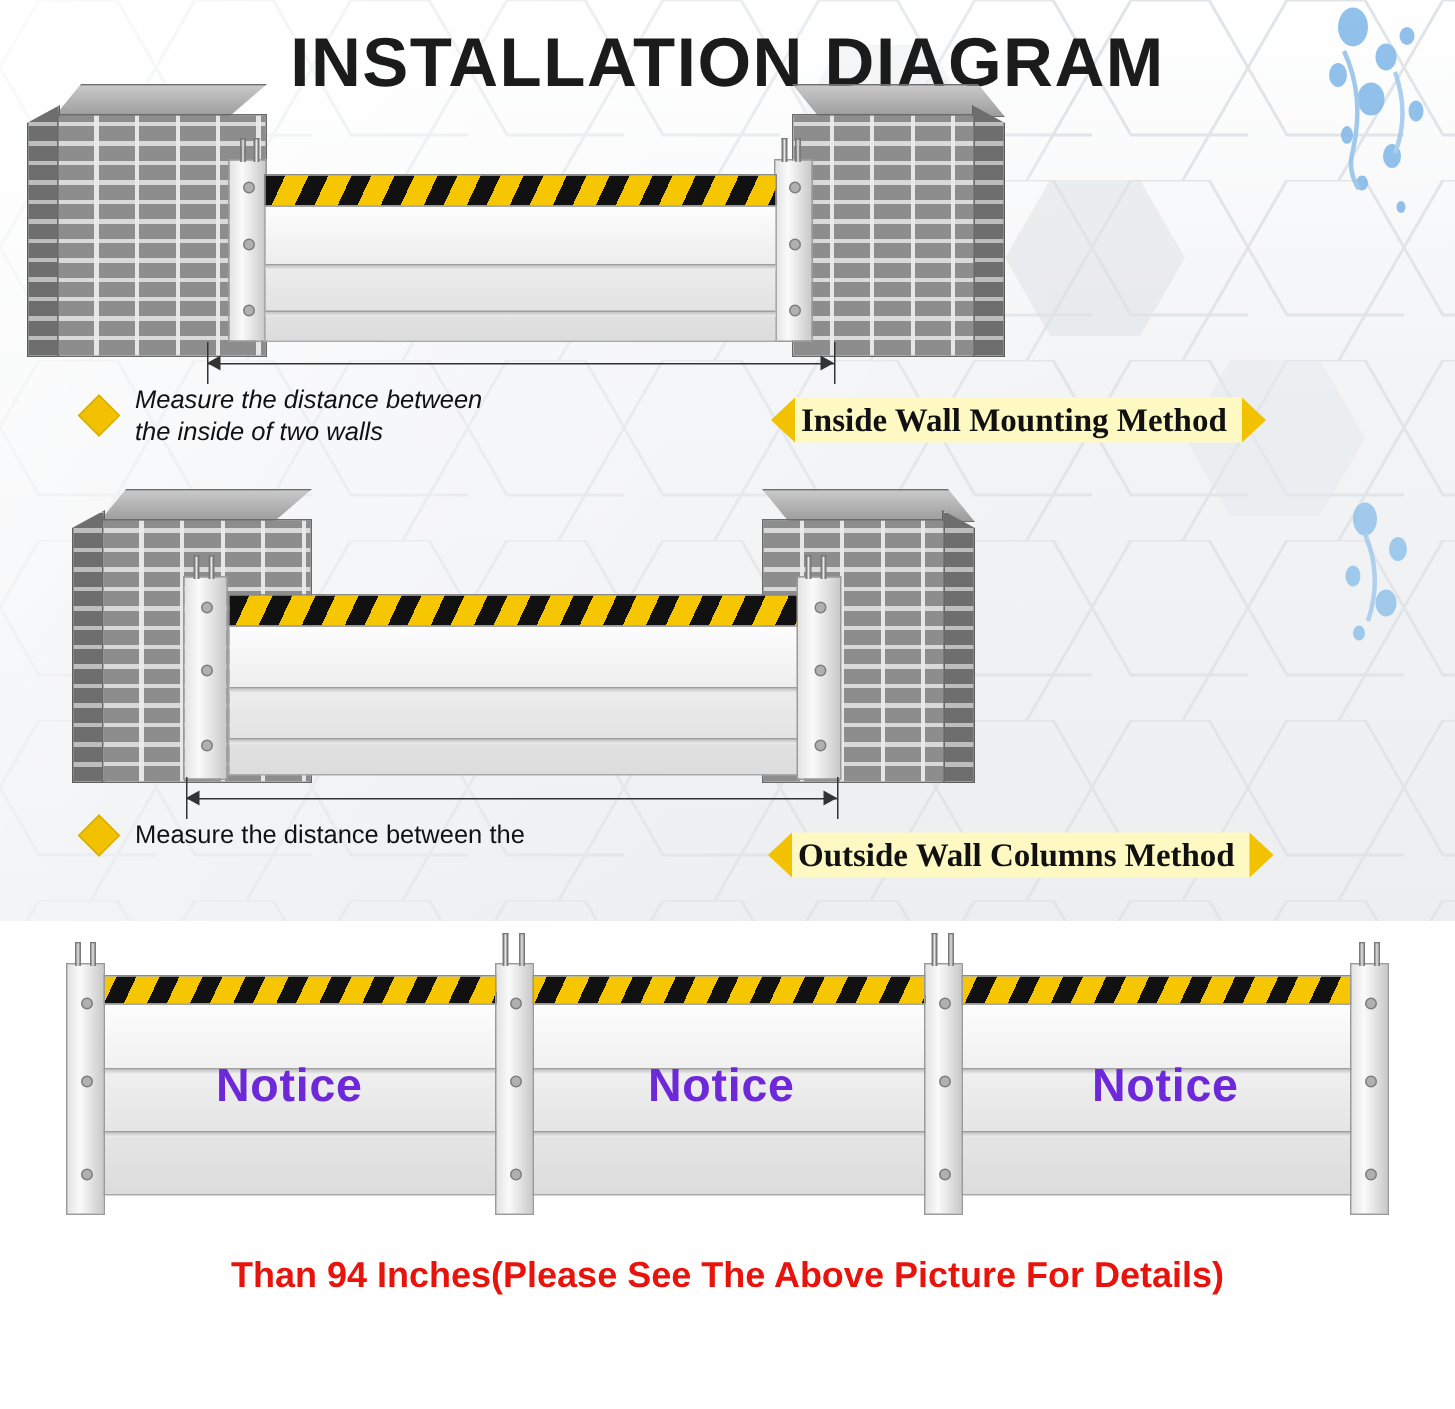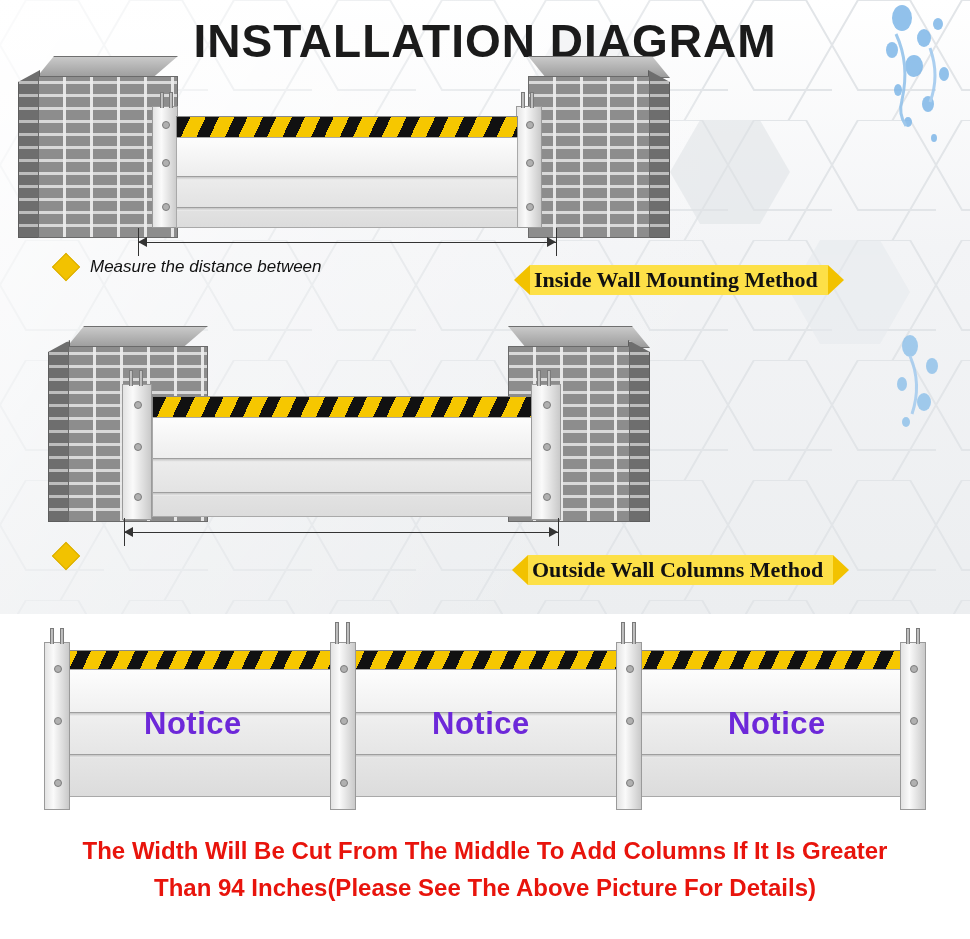--- a/index.html
+++ b/index.html
@@ -131,21 +131,21 @@
   .banner{
     position:absolute;height:30px;display:flex;align-items:center;
   }
   .banner .tri-left{
     width:0;height:0;
     border-top:15px solid transparent;
     border-bottom:15px solid transparent;
     border-right:16px solid #f2c200;
   }
   .banner .bar{
-    height:30px;background:#fde047;display:flex;align-items:center;
+    height:30px;background:#fef9c3;display:flex;align-items:center;
     padding:0 10px 0 4px;
   }
   .banner .bar span{
     font-size:22px;font-weight:bold;color:#111;white-space:nowrap;
     font-family:"Liberation Serif", serif;
   }
   .banner .tri-right{
     width:0;height:0;
     border-top:15px solid transparent;
     border-bottom:15px solid transparent;
@@ -280,20 +280,21 @@
     <div class="dimtick" style="left:556px;top:228px;height:28px;"></div>
     <div class="dimline" style="left:138px;top:242px;width:418px;"></div>
     <div class="arrowL" style="left:138px;top:237px;"></div>
     <div class="arrowR" style="left:547px;top:237px;"></div>
   </div>
 
   <div class="callout" style="left:56px;top:256px;width:400px;font-style:italic;">
     <div class="diamond"></div>
     <div class="callout-text">
       <div>Measure the distance between</div>
+      <div>the inside of two walls</div>
     </div>
   </div>
 
   <div class="banner" style="left:514px;top:265px;">
     <div class="tri-left"></div>
     <div class="bar">
         <span>Inside Wall  Mounting Method</span>
       </div>
     <div class="tri-right"></div>
   </div>
@@ -349,20 +350,21 @@
     <div class="dimtick" style="left:124px;top:518px;height:28px;"></div>
     <div class="dimtick" style="left:558px;top:518px;height:28px;"></div>
     <div class="dimline" style="left:124px;top:532px;width:434px;"></div>
     <div class="arrowL" style="left:124px;top:527px;"></div>
     <div class="arrowR" style="left:549px;top:527px;"></div>
   </div>
 
   <div class="callout" style="left:56px;top:546px;width:430px;">
     <div class="diamond"></div>
     <div class="callout-text">
+      <div>Measure the distance between the</div>
     </div>
   </div>
 
   <div class="banner" style="left:512px;top:555px;">
     <div class="tri-left"></div>
     <div class="bar">
         <span>Outside Wall Columns Method</span>
       </div>
     <div class="tri-right"></div>
   </div>
@@ -408,15 +410,14 @@
   </div>
   <div class="rod" style="left:906px;top:16px;height:16px;"></div>
   <div class="rod" style="left:916px;top:16px;height:16px;"></div>
 
   <div class="notice" style="left:144px;top:94px;">Notice</div>
   <div class="notice" style="left:432px;top:94px;">Notice</div>
   <div class="notice" style="left:728px;top:94px;">Notice</div>
 </div>
 
 <div class="specialnote">
-  <div>The Width Will Be Cut From The Middle To Add Columns If It Is Greater</div>
   <div>Than 94 Inches(Please See The Above Picture For Details)</div>
 </div>
 
 </body></html>

